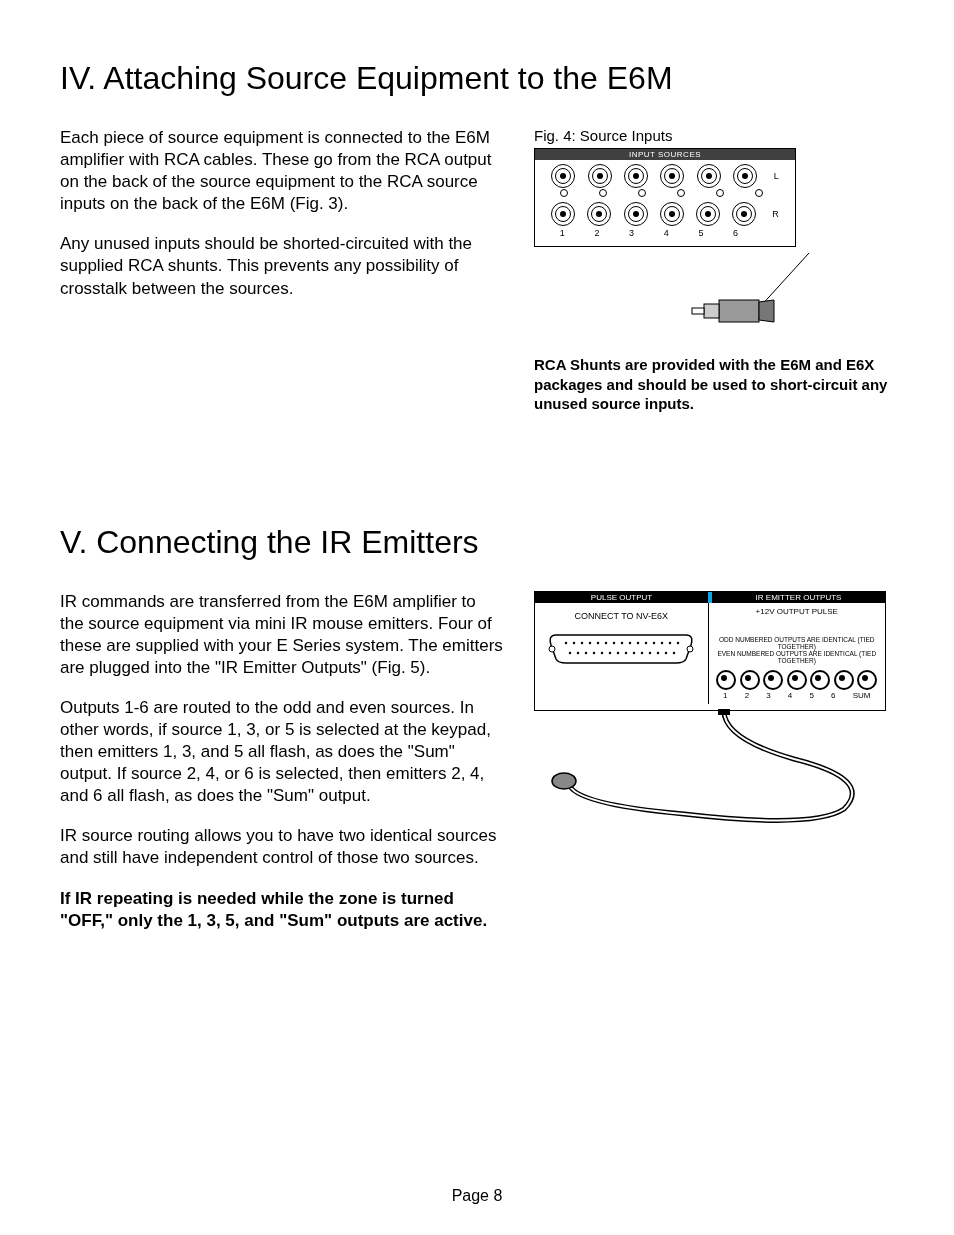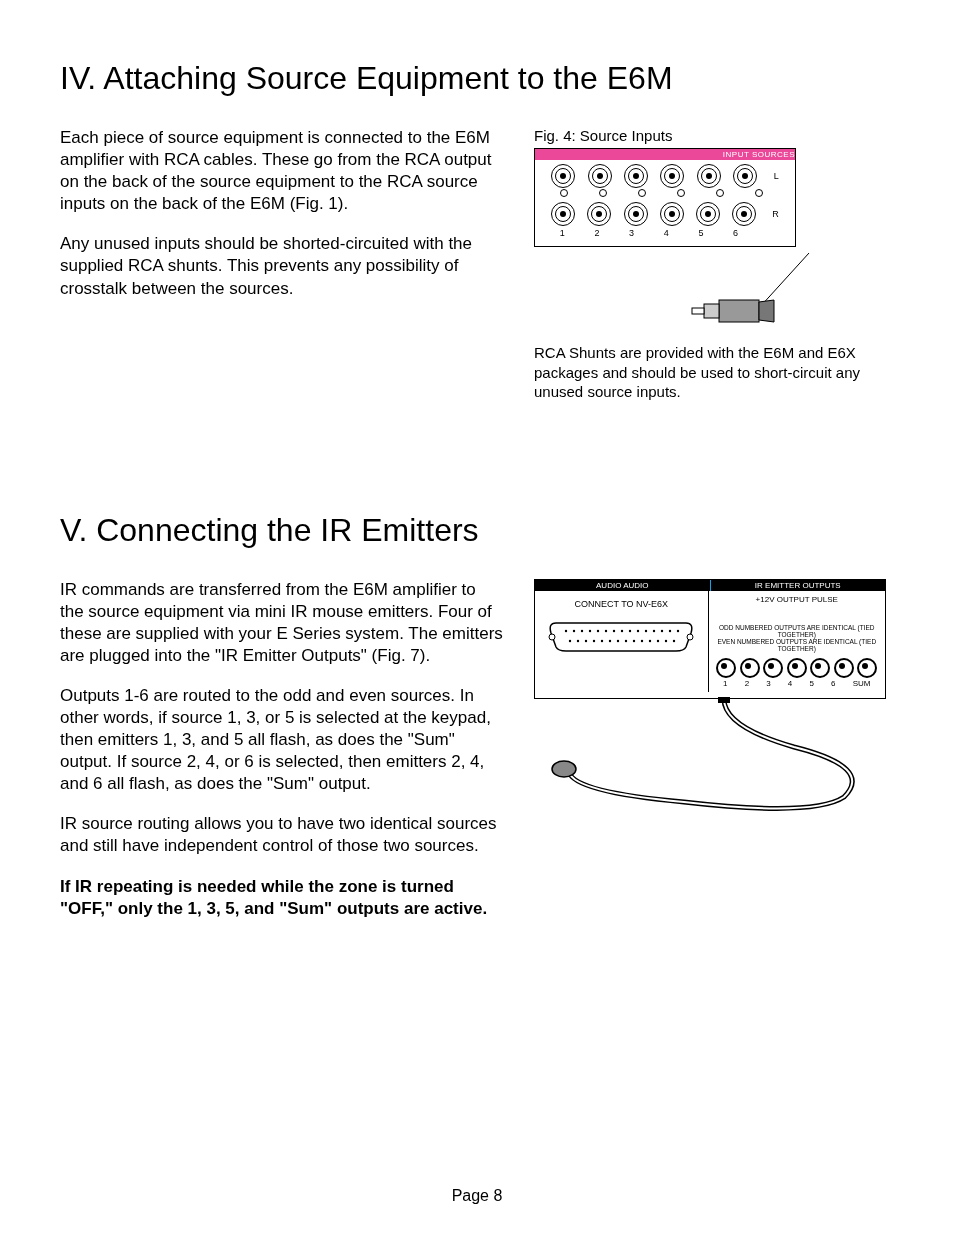--- a/index.html
+++ b/index.html
@@ -30,45 +30,45 @@
   .left-col p { margin: 0 0 18px 0; }
   .right-col {
     width: 360px;
     font-size: 15px;
   }
   .fig-caption {
     font-weight: normal;
     margin-bottom: 4px;
   }
   .fig-note {
-    font-weight: normal;
-    margin-top: 10px;
+    font-weight: bold;
+    margin-top: 22px;
     line-height: 1.3;
   }
   .bold { font-weight: bold; }
   .page-num {
     text-align: center;
     font-size: 16px;
     position: absolute;
     bottom: 30px;
     left: 0; right: 0;
   }
   
   .fig4-box {
     border: 1px solid #000;
     width: 260px;
     padding: 0 0 8px 0;
     margin-bottom: 6px;
     position: relative;
   }
   .fig4-header {
-    background: #ec4899;
+    background: #404040;
     color: #fff;
     font-size: 8px;
-    text-align: right;
+    text-align: center;
     padding: 1px 0;
     letter-spacing: 0.5px;
   }
   .rca-row {
     display: flex;
     justify-content: space-around;
     align-items: center;
     padding: 4px 10px 0 10px;
     font-size: 9px;
   }
@@ -170,21 +170,21 @@
   }
   .cable-svg { display:block; margin-top:-2px; }
   .spacer { height: 100px; }
 </style>
 </head>
 <body>
 
 <h1>IV. Attaching Source Equipment to the E6M</h1>
 <div class="section">
   <div class="left-col">
-    <p>Each piece of source equipment is connected to the E6M amplifier with RCA cables. These go from the RCA output on the back of the source equipment to the RCA source inputs on the back of the E6M (Fig. 1).</p>
+    <p>Each piece of source equipment is connected to the E6M amplifier with RCA cables. These go from the RCA output on the back of the source equipment to the RCA source inputs on the back of the E6M (Fig. 3).</p>
     <p>Any unused inputs should  be shorted-circuited with the supplied RCA shunts. This prevents any possibility of crosstalk between the sources.</p>
   </div>
   <div class="right-col">
     <div class="fig-caption">Fig. 4: Source Inputs</div>
     <div class="fig4-box">
       <div class="fig4-header">INPUT SOURCES</div>
       <div class="rca-row">
         <span class="rca-jack"></span>
         <span class="rca-jack"></span>
         <span class="rca-jack"></span>
@@ -232,30 +232,30 @@
     </svg>
     <div class="fig-note">RCA Shunts are provided with the E6M and E6X packages and should be used to short-circuit any unused source inputs.</div>
   </div>
 </div>
 
 <div class="spacer"></div>
 
 <h1>V. Connecting the IR Emitters</h1>
 <div class="section">
   <div class="left-col">
-    <p>IR commands are transferred from the E6M amplifier to the source equipment via mini IR mouse emitters. Four of these are supplied with your E Series system. The emitters are plugged into the "IR Emitter Outputs" (Fig. 7).</p>
+    <p>IR commands are transferred from the E6M amplifier to the source equipment via mini IR mouse emitters. Four of these are supplied with your E Series system. The emitters are plugged into the "IR Emitter Outputs" (Fig. 5).</p>
     <p>Outputs 1-6 are routed to the odd and even sources. In other words, if source 1, 3, or 5 is selected at the keypad, then emitters 1, 3, and 5 all flash, as does the "Sum" output. If source 2, 4, or 6 is selected, then emitters 2, 4, and 6 all flash, as does the "Sum" output.</p>
     <p>IR source routing allows you to have two identical sources and still have independent control of those two sources.</p>
     <p class="bold">If IR repeating is needed while the zone is turned "OFF," only the 1, 3, 5, and "Sum" outputs are active.</p>
   </div>
   <div class="right-col">
     <div class="fig5-box">
       <div class="fig5-hdr-row">
-        <div class="fig5-hdr">AUDIO AUDIO</div>
-        <div class="fig5-hdr" style="border-left:1px solid #0ea5e9">IR EMITTER OUTPUTS</div>
+        <div class="fig5-hdr">PULSE OUTPUT</div>
+        <div class="fig5-hdr" style="border-left:4px solid #0ea5e9">IR EMITTER OUTPUTS</div>
       </div>
       <div class="fig5-body">
         <div class="fig5-left">
           <div>CONNECT TO NV-E6X</div>
           <svg class="db25" width="150" height="40">
             <path d="M10 8 L140 8 Q148 8 145 18 L140 32 Q138 36 130 36 L20 36 Q12 36 10 32 L5 18 Q2 8 10 8 Z" fill="#fff" stroke="#000" stroke-width="1.5"></path>
             <g fill="#000">
               <circle cx="20" cy="16" r="1.2"></circle>
                 <circle cx="28" cy="16" r="1.2"></circle>
                 <circle cx="36" cy="16" r="1.2"></circle>

